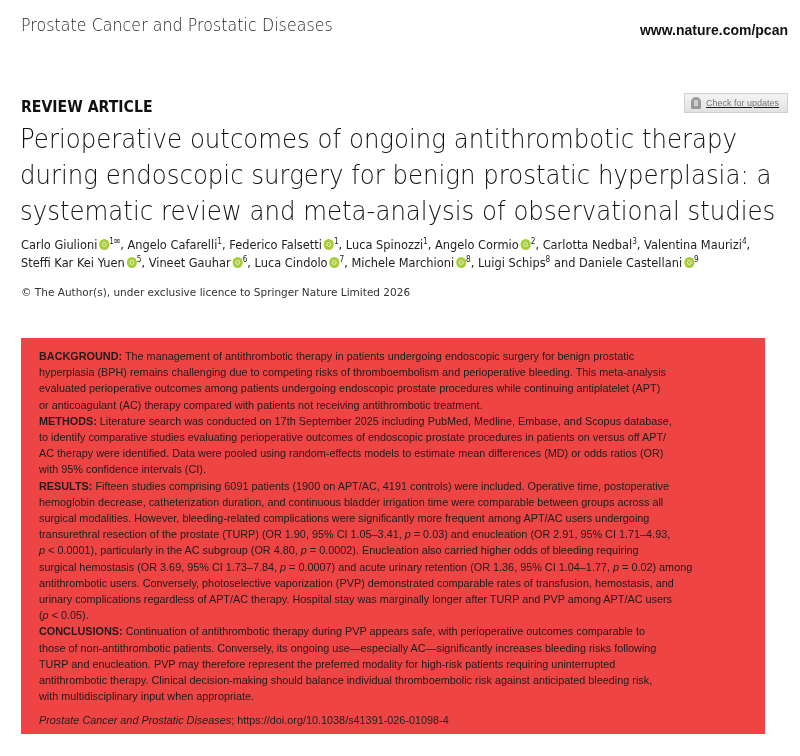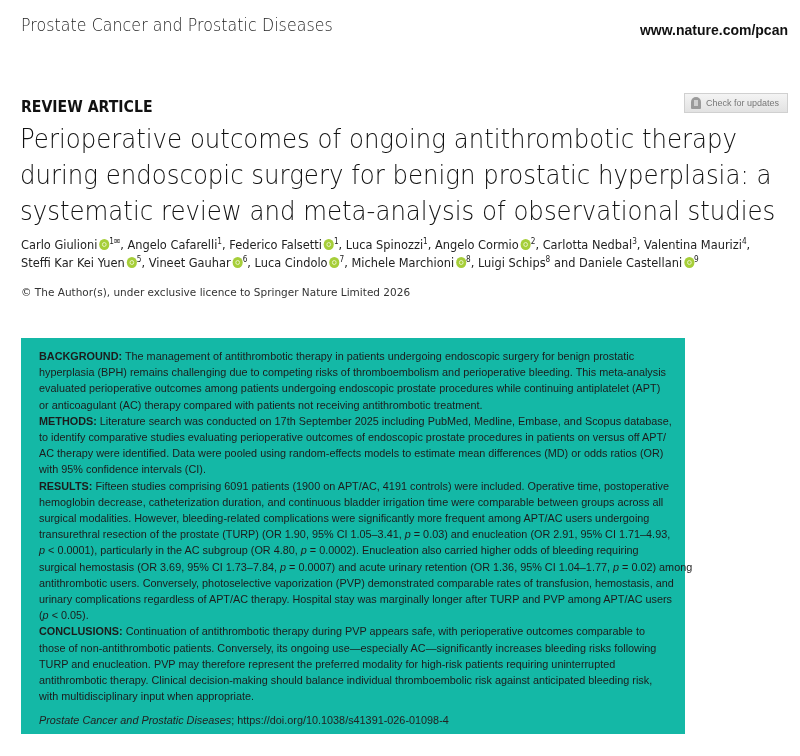--- a/index.html
+++ b/index.html
@@ -1,32 +1,32 @@
 <!DOCTYPE html>
 <html><head>
 <meta charset="utf-8">
 <style>
   html, body { margin: 0; padding: 0; background: #ffffff; }
   body { width: 800px; height: 756px; position: relative; overflow: hidden; color: #1a1a1a; font-family: "Liberation Sans", sans-serif; }
   .journal-name { position: absolute; left: 21px; top: 15px; font-size: 17.5px; color: #222; letter-spacing: 0.1px; font-family: "DejaVu Sans", sans-serif; font-weight: 300; transform: scaleX(0.9); transform-origin: left; }
   .journal-url { position: absolute; right: 12px; top: 22px; font-size: 14px; font-weight: bold; color: #111; font-family: "Liberation Sans", sans-serif; }
   .article-type { position: absolute; left: 21px; top: 97px; font-size: 16px; font-weight: bold; color: #111; font-family: "DejaVu Sans", sans-serif; transform: scaleX(0.88); transform-origin: left; }
-  .check-updates { position: absolute; left: 684px; top: 93px; width: 104px; height: 20px; background: linear-gradient(#f4f4f4, #e2e2e2); border: 1px solid #d0d0d0; display: flex; align-items: center; gap: 5px; padding-left: 6px; box-sizing: border-box; cursor: pointer; }
+  .check-updates { position: absolute; left: 684px; top: 93px; width: 104px; height: 20px; background: linear-gradient(#f4f4f4, #e2e2e2); border: 1px solid #d0d0d0; display: flex; align-items: center; gap: 5px; padding-left: 6px; box-sizing: border-box; cursor: pointer; text-decoration: underline; }
   .check-updates .bm-icon { width: 10px; height: 12px; border-radius: 5px 5px 1px 1px; background: #9a9a9a; position: relative; }
   .check-updates .bm-icon::after { content: ""; position: absolute; left: 3px; top: 3px; width: 4px; height: 6px; background: #cfcfcf; }
   .check-updates span.lbl { font-size: 9px; color: #777; }
   .title { position: absolute; left: 20px; top: 121px; width: 770px; font-size: 27px; line-height: 36px; color: #111; font-family: "DejaVu Sans", sans-serif; font-weight: 300; transform: scaleX(0.905); transform-origin: left top; white-space: nowrap; }
   .title div { white-space: nowrap; }
   .authors { position: absolute; left: 21px; top: 236px; width: 780px; font-size: 12.4px; line-height: 18px; color: #222; font-family: "DejaVu Sans", sans-serif; transform: scaleX(0.92); transform-origin: left top; white-space: nowrap; }
   .authors .line { white-space: nowrap; }
   .orcid-icon { display: inline-block; width: 11px; height: 11px; border-radius: 50%; background: #a6ce39; vertical-align: -1px; margin-left: 2px; position: relative; }
   .orcid-icon::after { content: ""; position: absolute; left: 3px; top: 3px; width: 5px; height: 5px; border-radius: 50%; border: 1px solid #e8f3c8; box-sizing: border-box; }
   sup { font-size: 8px; vertical-align: 5px; line-height: 0; }
   .copyright { position: absolute; left: 21px; top: 286px; font-size: 11.3px; color: #333; font-family: "DejaVu Sans", sans-serif; transform: scaleX(0.93); transform-origin: left; white-space: nowrap; }
-  .abstract-box { position: absolute; left: 21px; top: 338px; width: 664px; height: 396px; background: #14b8a6; box-sizing: border-box; padding: 10px 12px 0 18px; }
+  .abstract-box { position: absolute; left: 21px; top: 338px; width: 744px; height: 396px; background: #ef4444; box-sizing: border-box; padding: 10px 12px 0 18px; }
   .abstract-inner { width: 790px; transform: scaleX(0.935); transform-origin: left top; }
   .abs-section { font-size: 11.6px; line-height: 16.2px; color: #1c1c1c; font-family: "Liberation Sans", sans-serif; margin: 0; }
   .abs-section .head { font-weight: bold; }
   .abs-line { white-space: nowrap; display: block; }
   .citation { margin-top: 8px; font-size: 11.6px; line-height: 16px; color: #222; white-space: nowrap; }
   .citation i { font-style: italic; }
   .ital { font-style: italic; }
 </style>
 </head>
 <body>

